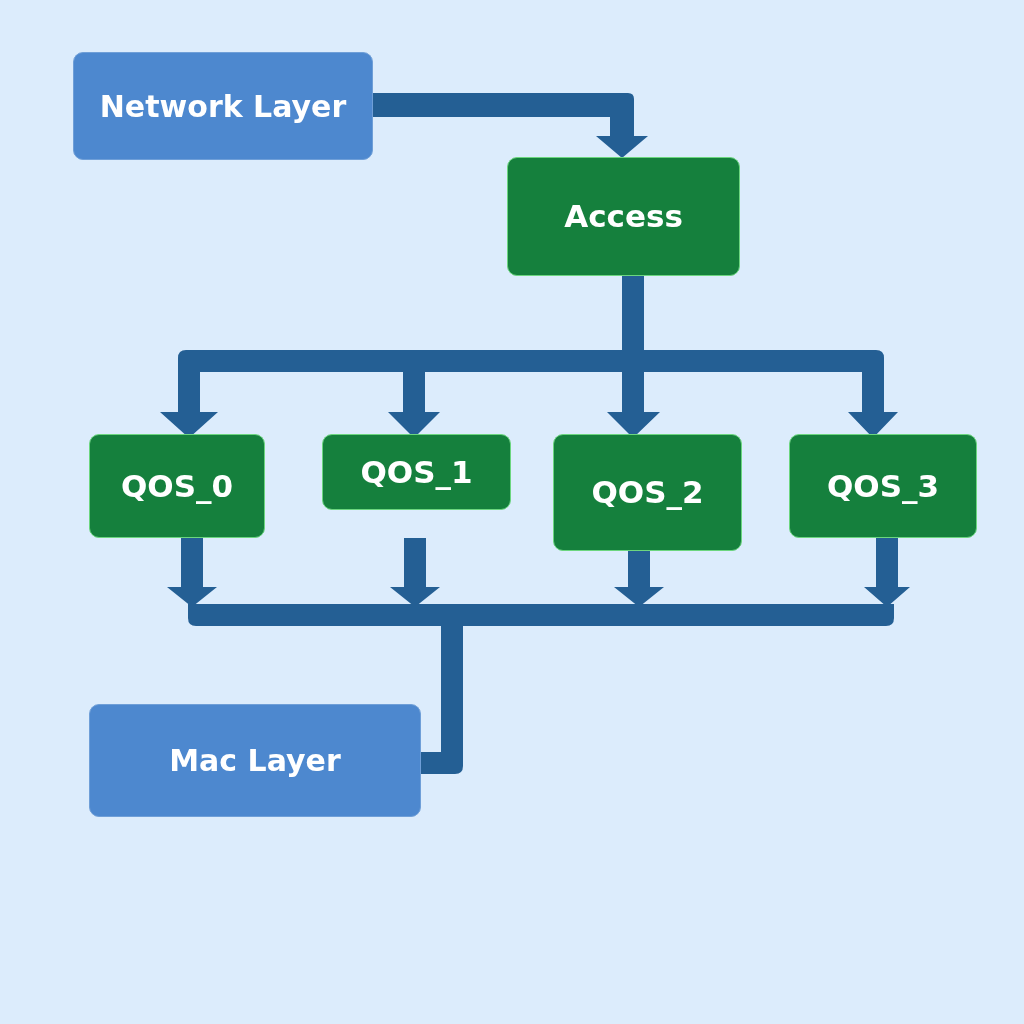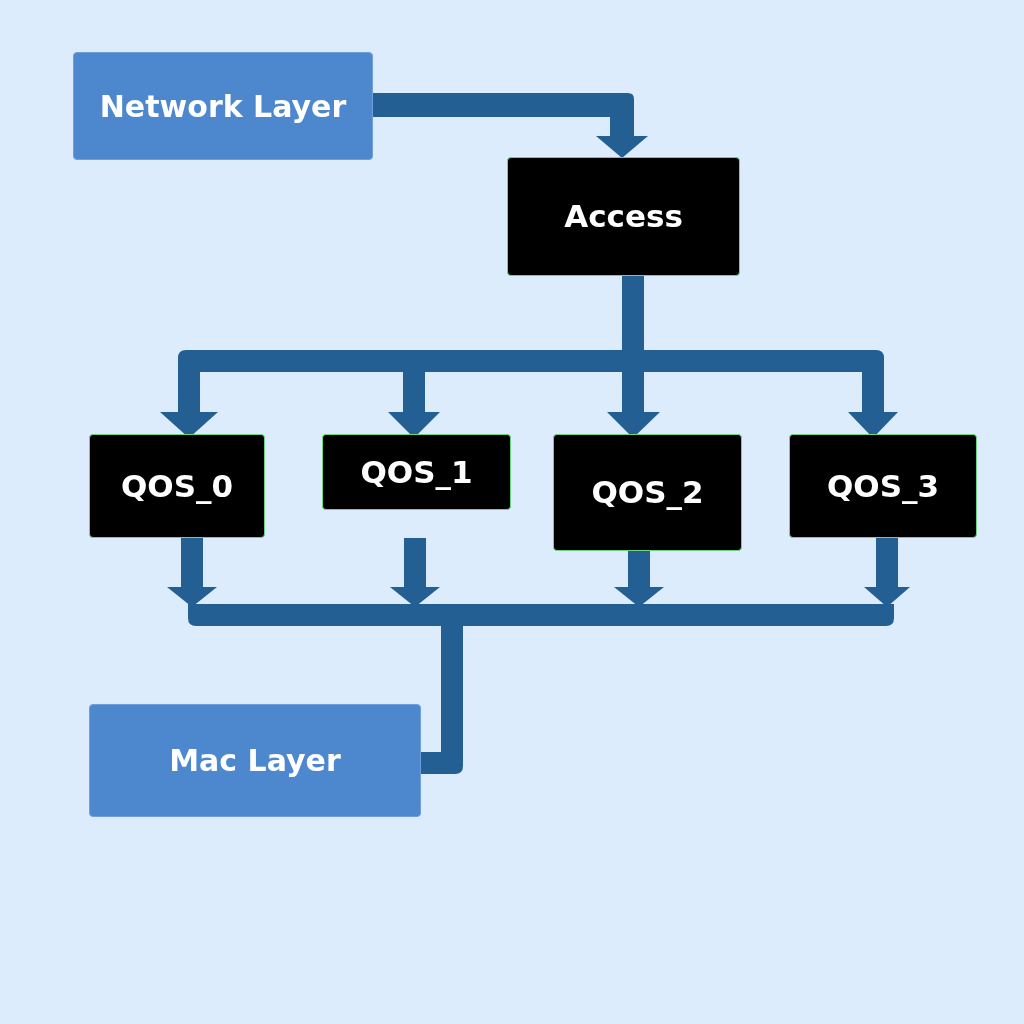--- a/index.html
+++ b/index.html
@@ -1,20 +1,20 @@
 <!DOCTYPE html>
 <html><head>
 <meta charset="utf-8">
 <style>
   html, body { margin: 0; padding: 0; }
   body { width: 1024px; height: 1024px; background: #dcecfc; position: relative; overflow: hidden; font-family: "DejaVu Sans", sans-serif; }
   svg.wires { position: absolute; left: 0; top: 0; }
-  .node { position: absolute; border-radius: 4px; display: flex; align-items: center; justify-content: center; text-align: center; color: #ffffff; font-weight: bold; box-sizing: border-box; line-height: 1.3; }
+  .node { position: absolute; border-radius: 10px; display: flex; align-items: center; justify-content: center; text-align: center; color: #ffffff; font-weight: bold; box-sizing: border-box; line-height: 1.3; }
   .blue { background: #4d88cf; border: 1px solid #6f9fd8; font-size: 30px; }
-  .green { background: #000000; border: 1px solid #6cd67f; font-size: 31px; }
+  .green { background: #15803d; border: 1px solid #6cd67f; font-size: 31px; }
 </style>
 </head>
 <body>
 
 <svg class="wires" width="1024" height="1024">
   <g fill="#245f94">
 
     <path d="M372 93 H628 Q634 93 634 99 V136 H648 L622 158 L596 136 H610 V117 H372 Z"></path>
 
     <rect x="622" y="276" width="22" height="80"></rect>

